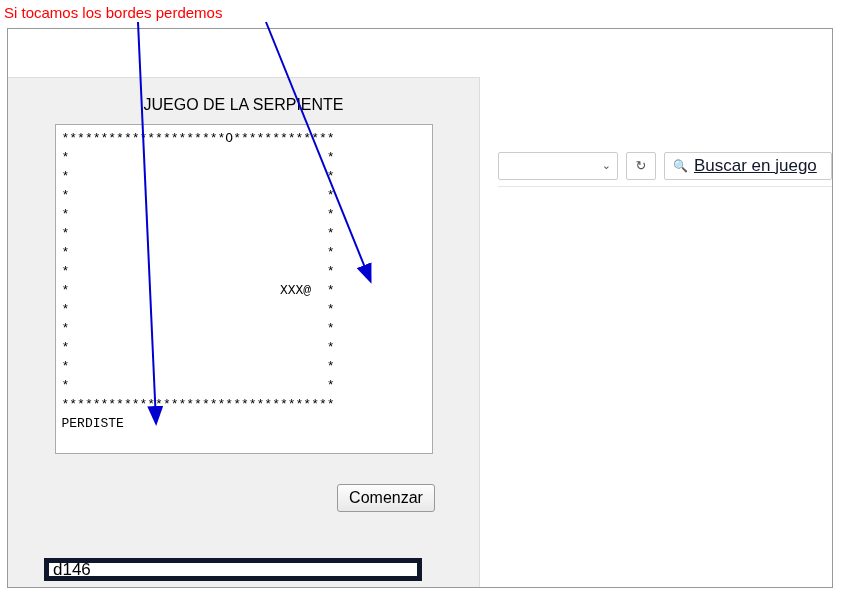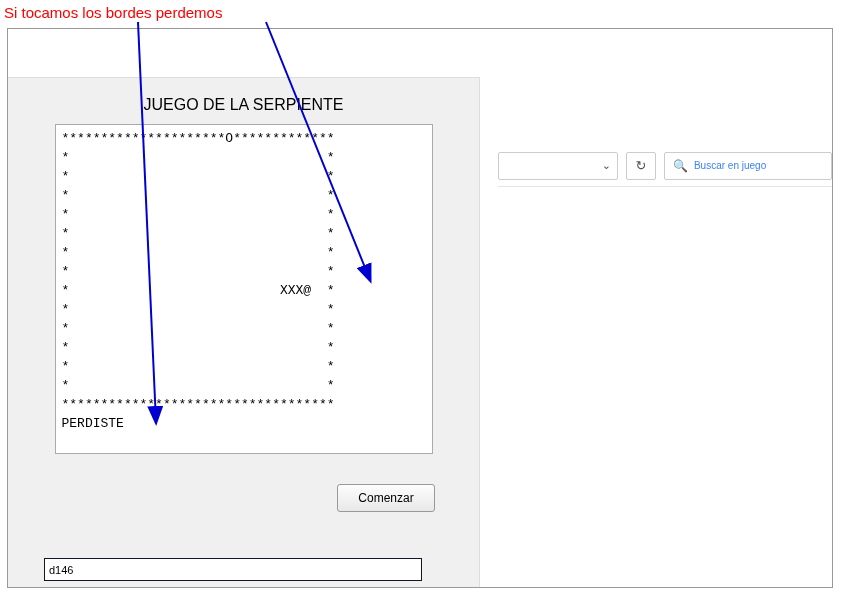--- a/index.html
+++ b/index.html
@@ -75,32 +75,32 @@
       overflow: hidden;
     }
     .start-btn {
       display: block;
       margin: 30px 44px 0 auto;
       width: 98px;
       height: 28px;
       background: linear-gradient(#fdfdfd, #e8e8e8);
       border: 1px solid #999;
       border-radius: 3px;
-      font-size: 12px;
+      font-size: 16px;
       cursor: pointer;
     }
     .input-field {
       position: absolute;
       bottom: 6px;
       left: 36px;
       width: 378px;
       height: 23px;
-      border: 1px solid #0f172a;
-      background: #fff;
-      font-size: 11px;
+      border: 5px solid #0f172a;
+      background: #fff;
+      font-size: 17px;
       padding: 2px 4px;
       font-family: Arial, sans-serif;
     }
     .right-panel {
       position: absolute;
       top: 48px;
       left: 472px;
       right: 0;
       height: 510px;
       background: #fff;
@@ -155,22 +155,23 @@
       align-items: center;
       padding: 0 8px;
       gap: 6px;
       max-width: 170px;
     }
     .search-icon {
       font-size: 12px;
       color: #888;
     }
     .search-text {
-      font-size: 10px;
-      color: #3b82f6;
+      font-size: 17px;
+      color: #0f172a;
+      text-decoration: underline;
     }
   </style>
 </head>
 <body>
 
 <div class="annotation">Si tocamos los bordes perdemos</div>
 
 <svg class="arrows">
   <defs>
     <marker id="arrowhead" markerWidth="10" markerHeight="8" refX="8" refY="4" orient="auto">

